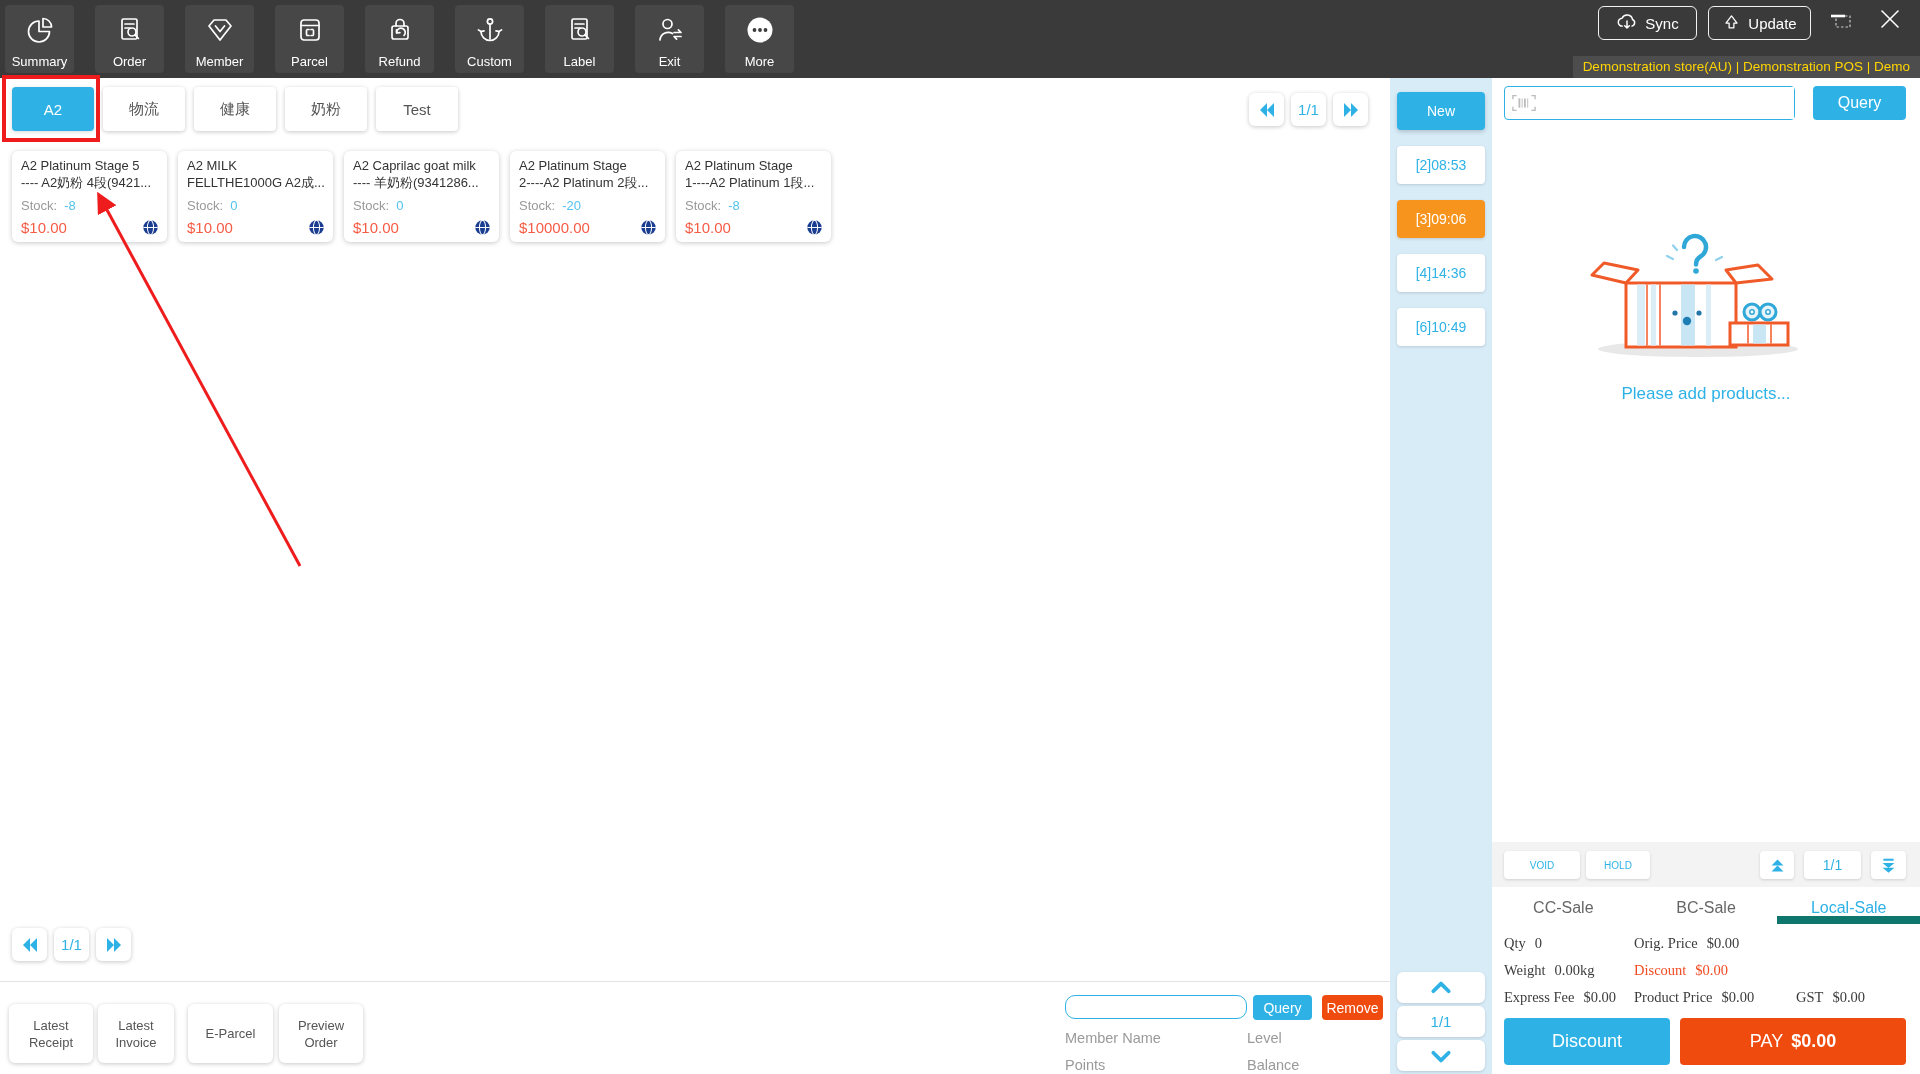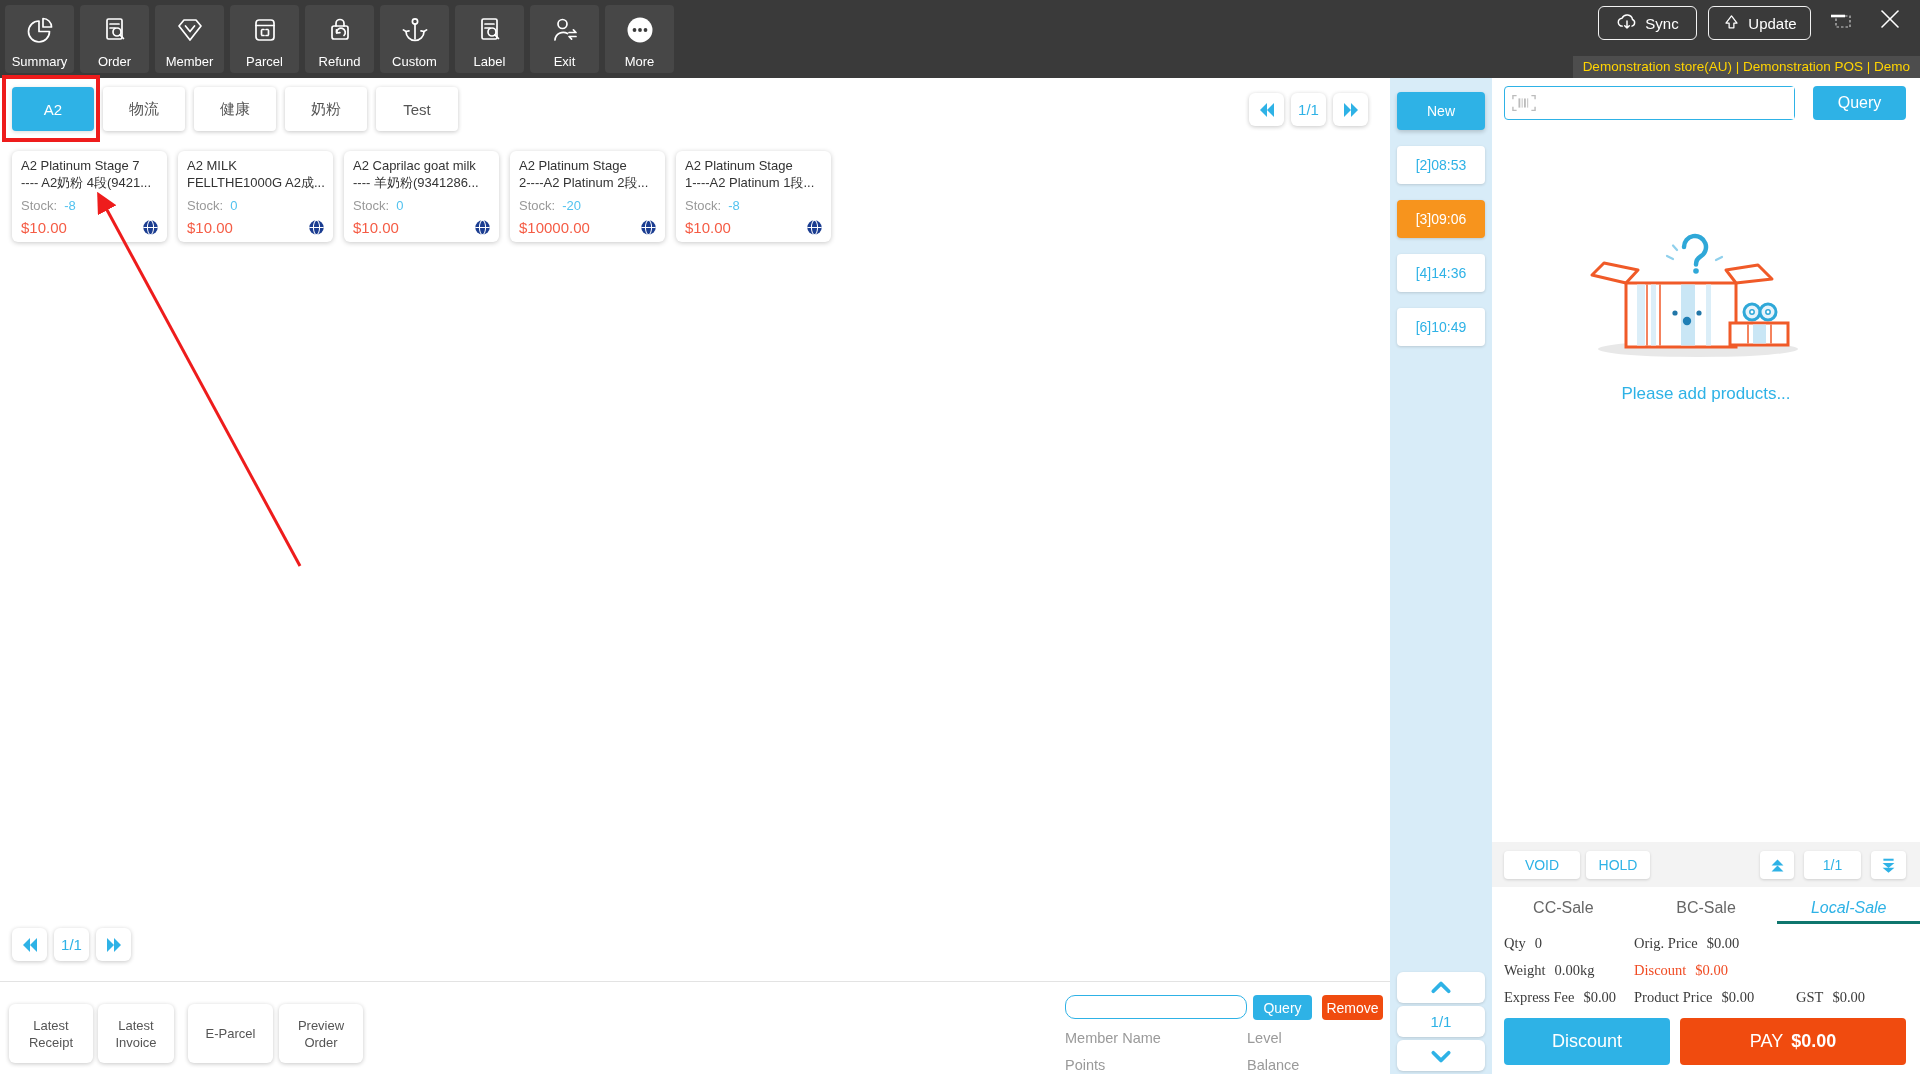--- a/index.html
+++ b/index.html
@@ -3,21 +3,21 @@
 <meta charset="utf-8">
 <style>
   * { margin:0; padding:0; box-sizing:border-box; }
   html,body { background:#888; }
   .app{
     position:relative; width:1920px; height:1074px; background:#ffffff;
     font-family:"Liberation Sans", sans-serif; overflow:hidden;
   }
   
   .topbar{ position:absolute; left:0; top:0; width:1920px; height:78px; background:#3a3a3a; }
-  .nav{ position:absolute; left:5px; top:5px; display:flex; gap:6px; }
+  .nav{ position:absolute; left:5px; top:5px; display:flex; gap:21px; }
   .nav-btn{ width:69px; height:68px; background:#474747; border-radius:4px;
     display:flex; flex-direction:column; align-items:center; justify-content:flex-end;
     padding-bottom:3px; cursor:pointer; }
   .nav-icon{ flex:1; display:flex; align-items:center; justify-content:center; }
   .nav-label{ color:#fff; font-size:13px; line-height:16px; }
   .tb-btn{ position:absolute; top:6px; height:34px; border:1px solid #f2f2f2; border-radius:6px;
     background:transparent; color:#fff; font-size:15px; display:flex; align-items:center;
     justify-content:center; gap:7px; cursor:pointer; }
   .sync-btn{ left:1598px; width:99px; }
   .update-btn{ left:1708px; width:103px; }
@@ -90,35 +90,35 @@
     border:1px solid #2eb2e6; border-radius:4px; display:flex; align-items:center; padding-left:7px; }
   .barcode-input{ border:none; outline:none; flex:1; height:100%; font-size:14px; font-family:inherit; }
   .cart-query-btn{ position:absolute; left:321px; top:8px; width:93px; height:34px;
     background:#2eb2e6; color:#fff; font-size:16px; border:none; border-radius:4px;
     cursor:pointer; font-family:inherit; }
   .empty-ill{ position:absolute; left:88px; top:147px; }
   .empty-msg{ position:absolute; left:0; top:306px; width:100%; text-align:center;
     color:#2eb2e6; font-size:17px; }
   .vh-band{ position:absolute; left:0; top:764px; width:428px; height:45px; background:#f3f3f3; }
   .vh-btn{ position:absolute; top:773px; height:28px; background:#fff; border:none; border-radius:4px;
-    color:#2eb2e6; font-size:14px; box-shadow:0 1px 3px rgba(0,0,0,0.15); cursor:pointer;
+    color:#2eb2e6; font-size:10px; box-shadow:0 1px 3px rgba(0,0,0,0.15); cursor:pointer;
     font-family:inherit; }
   .void-btn{ left:12px; width:76px; }
   .hold-btn{ left:94px; width:64px; }
   .cart-pg-btn{ position:absolute; top:773px; width:34px; height:28px; background:#fff;
     border-radius:4px; box-shadow:0 1px 3px rgba(0,0,0,0.15); display:flex; align-items:center;
     justify-content:center; color:#2eb2e6; cursor:pointer; }
   .cart-pg-up{ left:268px; }
   .cart-pg-down{ left:379px; width:35px; }
   .cart-pg-label{ position:absolute; left:312px; top:773px; width:57px; height:28px; background:#fff;
     border-radius:4px; box-shadow:0 1px 3px rgba(0,0,0,0.15); display:flex; align-items:center;
     justify-content:center; color:#2eb2e6; font-size:14px; }
   .tabs{ position:absolute; left:0; top:816px; width:428px; height:30px; display:flex; }
   .tab{ flex:1; text-align:center; font-size:16px; color:#666; line-height:27px; cursor:pointer; }
-  .tab.active{ color:#2eb2e6; border-bottom:3px solid #0f766e;font-style:italic; }
+  .tab.active{ color:#2eb2e6; border-bottom:8px solid #0f766e; }
   .sum-row{ position:absolute; left:12px; width:410px; height:18px; font-size:14.5px; color:#3c3c3c;font-family:Liberation Serif, serif; }
   .sum-pair{ position:absolute; top:0; white-space:nowrap; }
   .sum-val{ margin-left:9px; }
   .sum-red{ color:#f04b23; }
   .discount-btn{ position:absolute; left:12px; top:940px; width:166px; height:47px;
     background:#2eb2e6; color:#fff; font-size:18px; border:none; border-radius:4px;
     cursor:pointer; font-family:inherit; }
   .pay-btn{ position:absolute; left:188px; top:940px; width:226px; height:47px;
     background:#f04b0f; color:#fff; font-size:18px; border:none; border-radius:4px;
     cursor:pointer; font-family:inherit; }
@@ -324,21 +324,21 @@
       <svg width="20" height="20" fill="currentColor">
           <use href="#dbl-right"></use>
         </svg>
     </div>
   </div>
 
   <div class="products">
 
     <div class="card">
       <div class="card-title">
-        <div>A2 Platinum Stage 7</div>
+        <div>A2 Platinum Stage 5</div>
         <div>---- A2奶粉 4段(9421...</div>
       </div>
       <div class="card-stock"><span>Stock:</span><span class="stock-val">-8</span></div>
       <div class="card-price">$10.00</div>
       <svg class="globe">
           <use href="#globe-sym"></use>
         </svg>
     </div>
 
     <div class="card">

